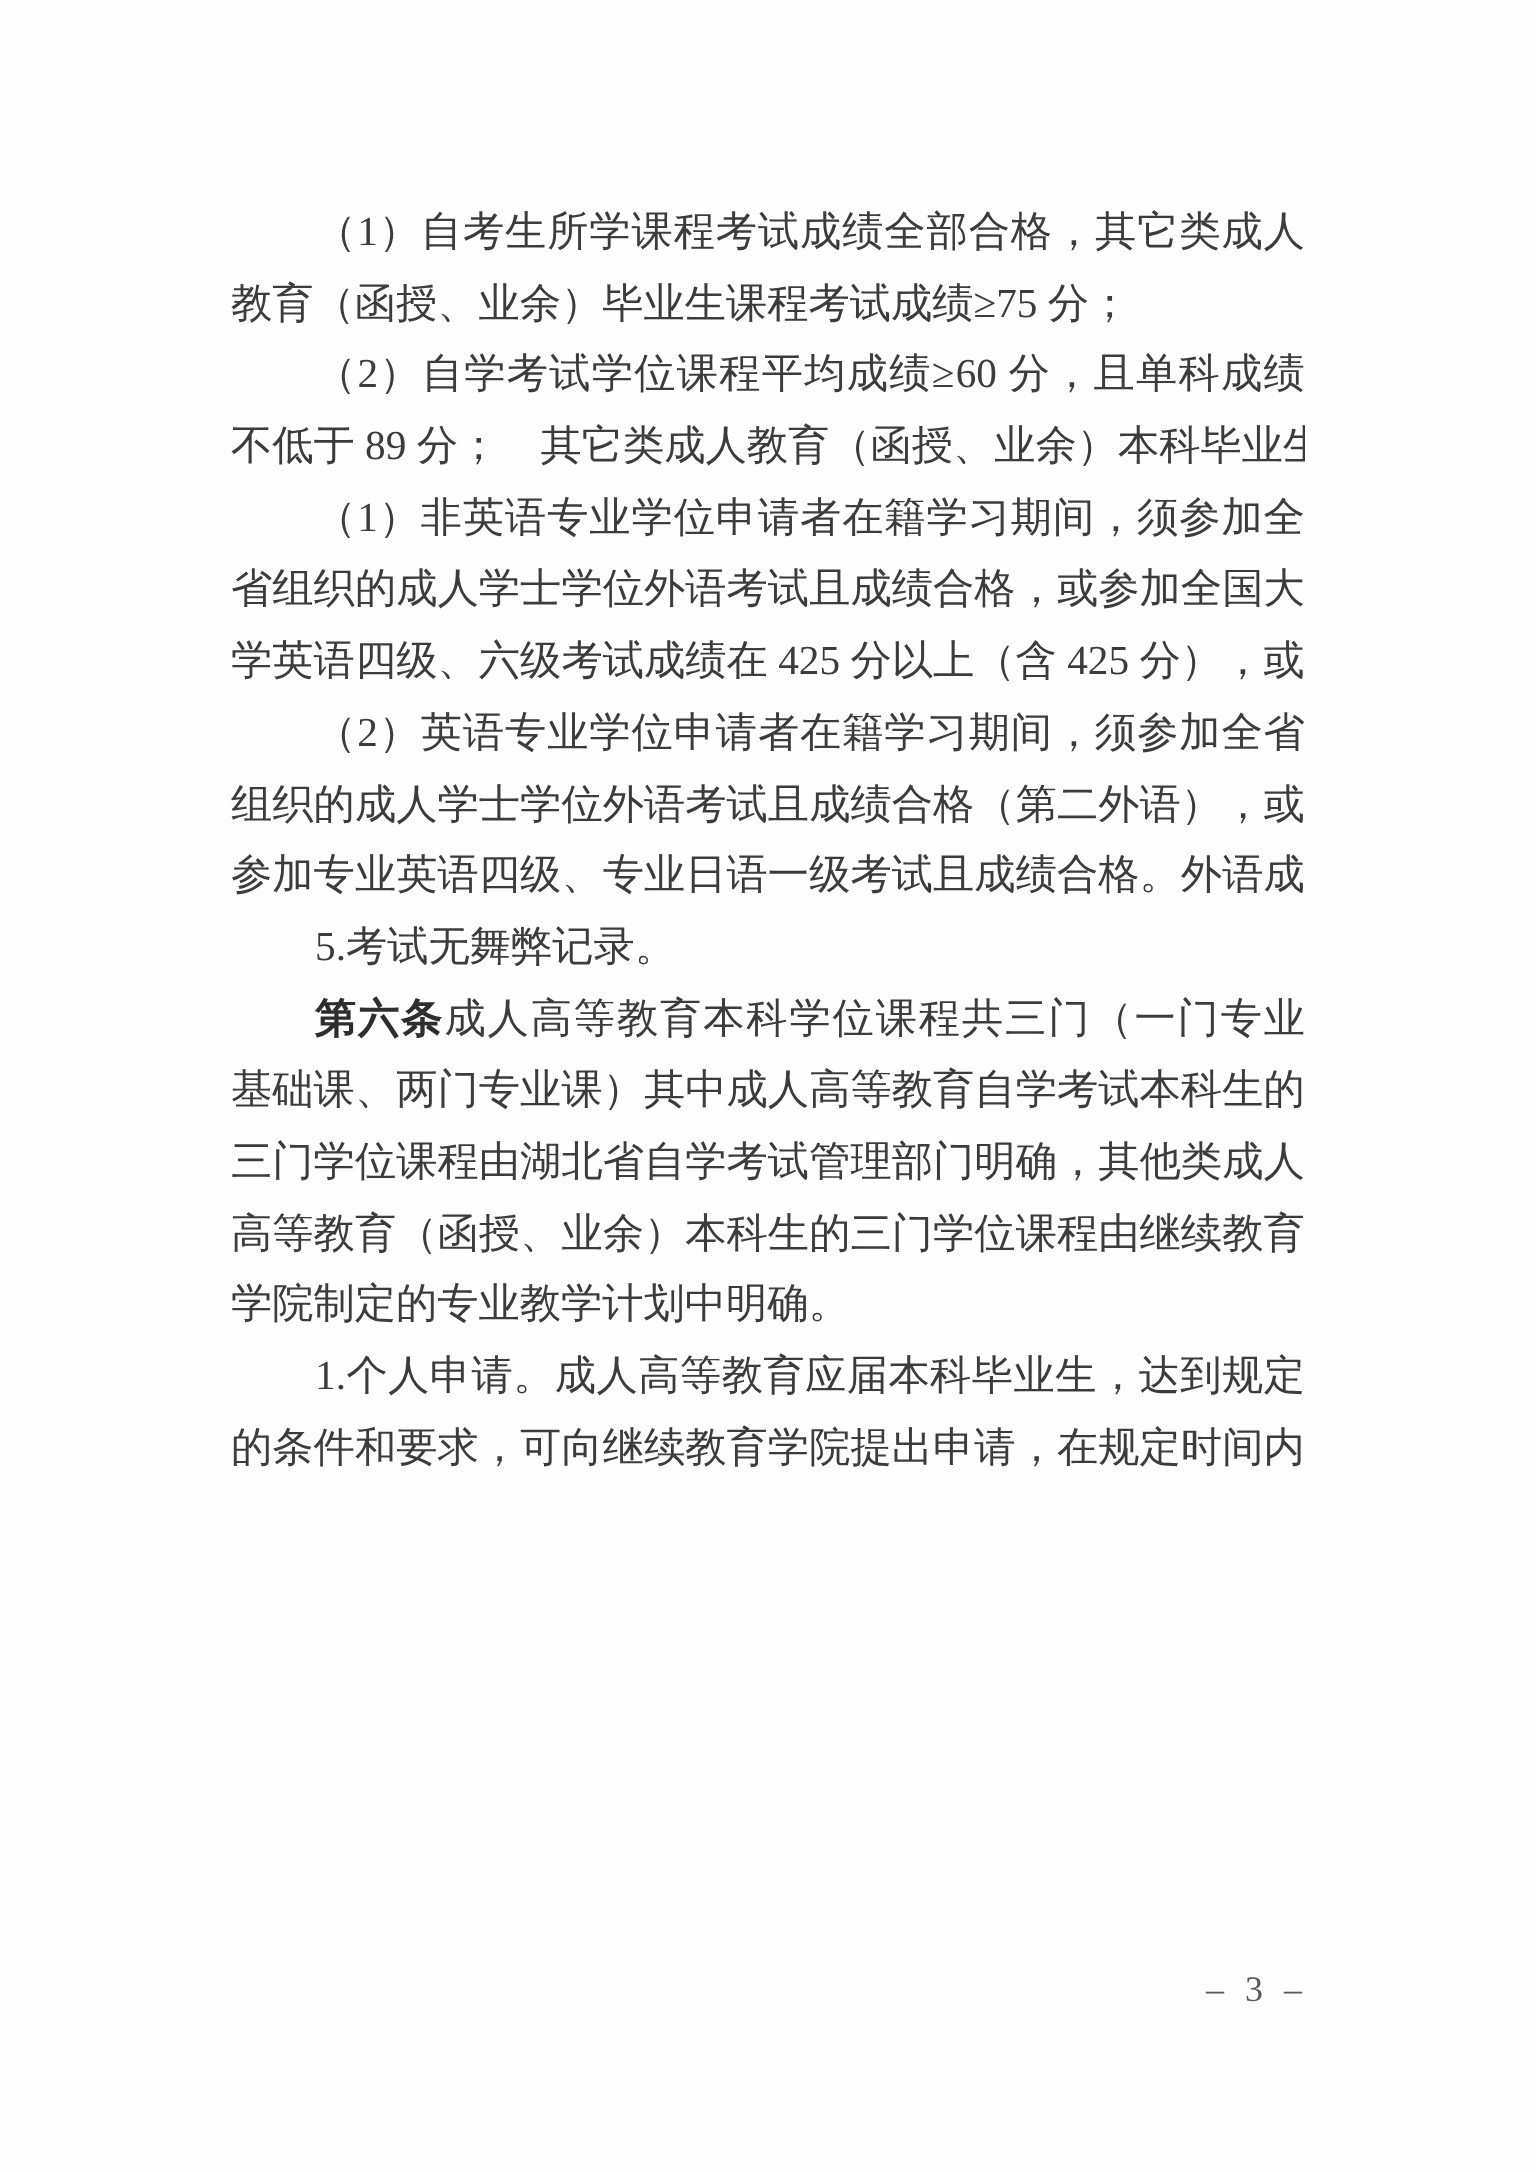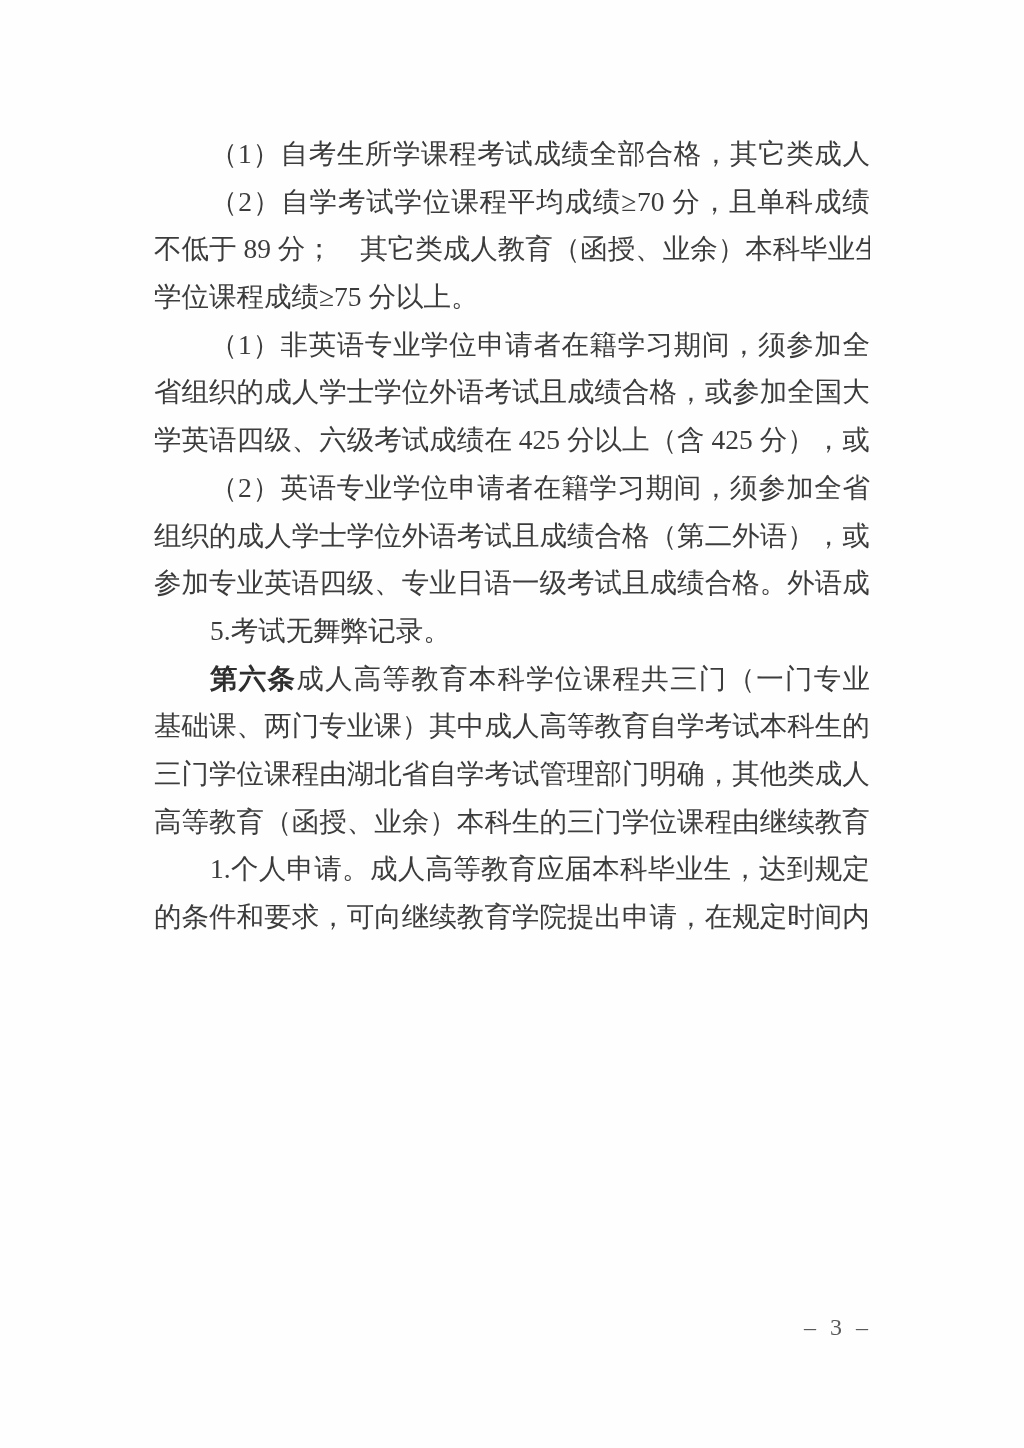--- a/index.html
+++ b/index.html
@@ -67,38 +67,39 @@
         <span>部</span>
         <span>合</span>
         <span>格</span>
         <span>，</span>
         <span>其</span>
         <span>它</span>
         <span>类</span>
         <span>成</span>
         <span>人</span>
       </div>
+      <div class="line"><span>教育（函授、业余）毕业生课程考试成绩≥75 分；</span></div>
       <div class="line indent fill">
         <span>（</span>
         <span>2</span>
         <span>）</span>
         <span>自</span>
         <span>学</span>
         <span>考</span>
         <span>试</span>
         <span>学</span>
         <span>位</span>
         <span>课</span>
         <span>程</span>
         <span>平</span>
         <span>均</span>
         <span>成</span>
         <span>绩</span>
         <span>≥</span>
-        <span>70 </span>
+        <span>60 </span>
         <span>分</span>
         <span>，</span>
         <span>且</span>
         <span>单</span>
         <span>科</span>
         <span>成</span>
         <span>绩</span>
       </div>
       <div class="line fill">
         <span>不</span>
@@ -121,21 +122,20 @@
         <span>、</span>
         <span>业</span>
         <span>余</span>
         <span>）</span>
         <span>本</span>
         <span>科</span>
         <span>毕</span>
         <span>业</span>
         <span>生</span>
       </div>
-      <div class="line"><span>学位课程成绩≥75 分以上。</span></div>
       <div class="line indent fill">
         <span>（</span>
         <span>1</span>
         <span>）</span>
         <span>非</span>
         <span>英</span>
         <span>语</span>
         <span>专</span>
         <span>业</span>
         <span>学</span>
@@ -394,20 +394,21 @@
         <span>学</span>
         <span>位</span>
         <span>课</span>
         <span>程</span>
         <span>由</span>
         <span>继</span>
         <span>续</span>
         <span>教</span>
         <span>育</span>
       </div>
+      <div class="line"><span>学院制定的专业教学计划中明确。</span></div>
       <div class="line indent fill">
         <span>1.</span>
         <span>个</span>
         <span>人</span>
         <span>申</span>
         <span>请</span>
         <span>。</span>
         <span>成</span>
         <span>人</span>
         <span>高</span>

